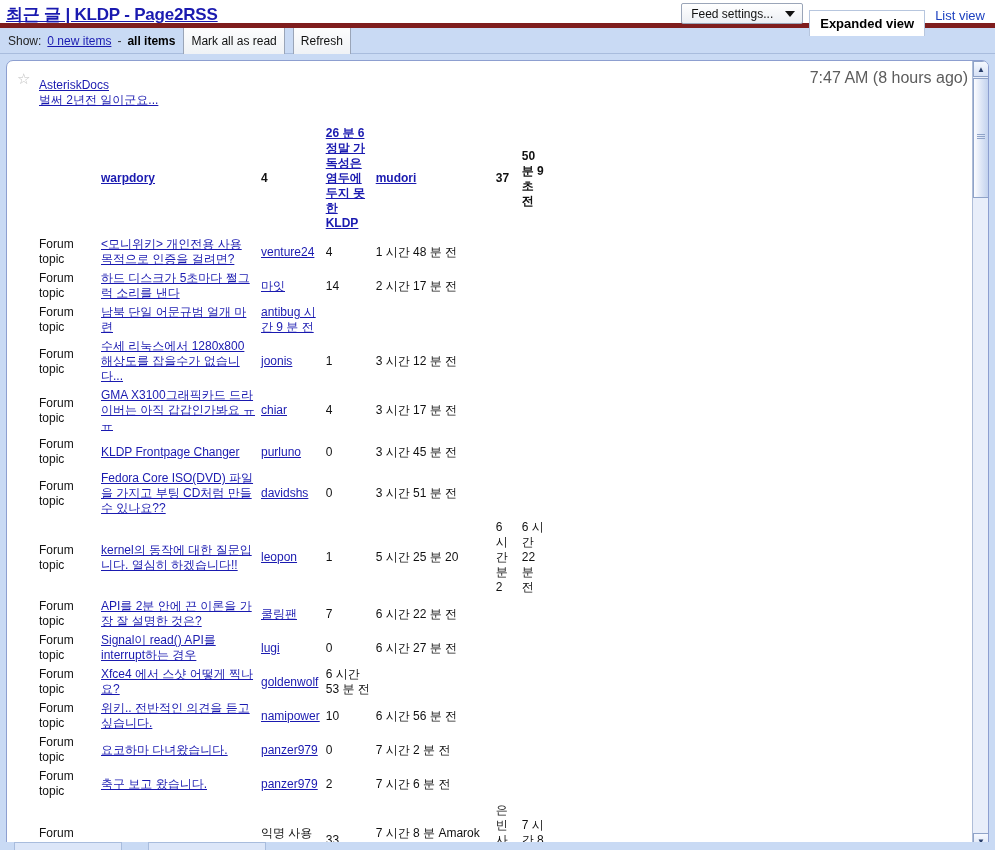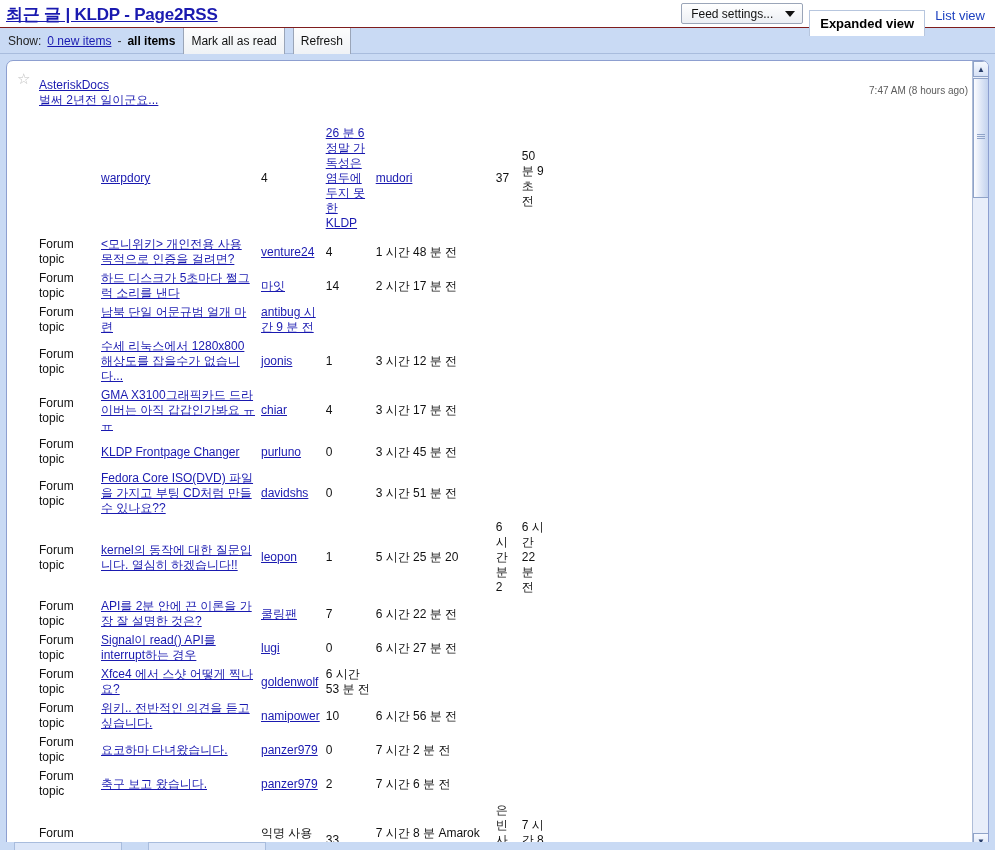--- a/index.html
+++ b/index.html
@@ -9,21 +9,21 @@
     overflow: hidden;
     background: #ffffff;
     font-family: "Liberation Sans", "DejaVu Sans", sans-serif;
   }
 
   
   .topbar {
     position: relative;
     height: 28px;
     background: #ffffff;
-    border-bottom: 1px solid #7f1d1d;
+    border-bottom: 5px solid #7f1d1d;
   }
   .feed-title {
     position: absolute;
     left: 6px; top: 3px;
     font-size: 17px;
     font-weight: bold;
     color: #1a1ab0;
     text-decoration: underline;
     white-space: nowrap;
     letter-spacing: -0.2px;
@@ -159,22 +159,22 @@
     color: #fff;
     font-size: 10px;
     line-height: 15px;
     text-align: center;
     vertical-align: 2px;
     margin-left: 4px;
     font-weight: bold;
   }
   .entry-time {
     position: absolute;
-    right: 20px; top: 24px;
-    font-size: 10px;
+    right: 20px; top: 8px;
+    font-size: 16px;
     color: #5c5c5c;
     white-space: nowrap;
   }
   .sub-links {
     padding: 6px 0 0 32px;
     font-size: 12px;
     line-height: 15px;
   }
   .sub-links a {
     color: #1a1ab0;
@@ -202,21 +202,21 @@
   td.c-count  { width: 50px; }
   td.c-time   { width: 120px; }
   td.c-extra1 { width: 26px; }
   td.c-extra2 { width: 30px; }
   table.feed-table a {
     color: #1a1ab0;
     text-decoration: underline;
   }
 
   
-  tr.head-row td { padding-top: 4px; padding-bottom: 4px; }
+  tr.head-row td { padding-top: 4px; padding-bottom: 4px; font-weight: bold; }
 
   
   .vscroll {
     position: absolute;
     right: 0; top: 0;
     width: 16px; height: 100%;
     background: #e8eefa;
     border-left: 1px solid #aebdd8;
   }
   .vs-btn {

